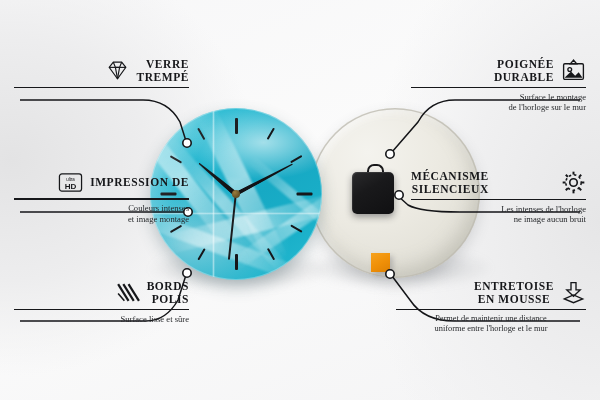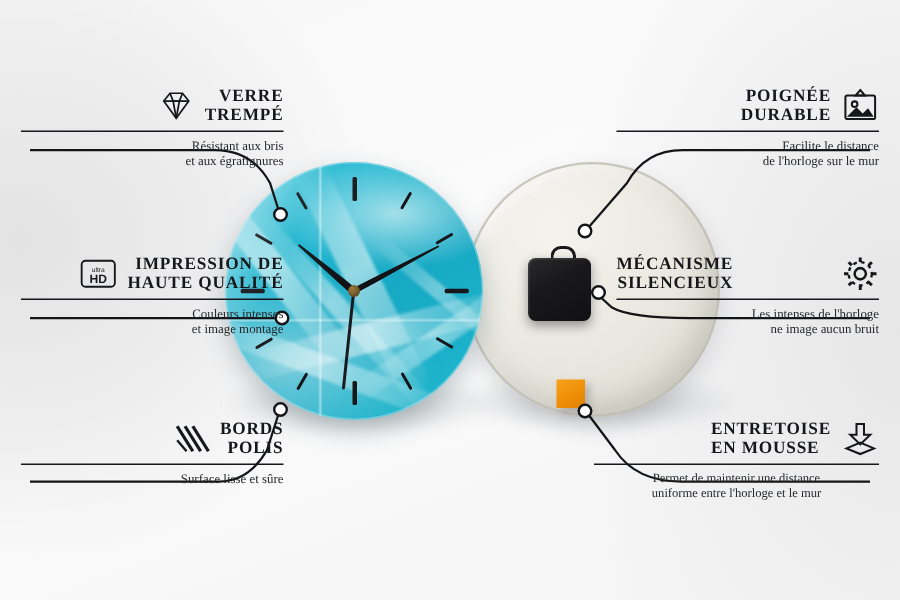--- a/index.html
+++ b/index.html
@@ -178,38 +178,33 @@
             <path d="M16 4 L14 9 L12 20"></path>
             <path d="M10 9 H14"></path>
         </svg>
       </span>
       <span class="cal-title">
         <span>VERRE</span><br>
         <span>TREMPÉ</span>
       </span>
     </div>
     <div class="cal-rule"></div>
-    <div class="cal-desc">
-      <span>Résistant aux bris</span><br>
-      <span>et aux égratignures</span>
-    </div>
   </div>
 
   <div class="callout left" id="c-impr">
     <div class="cal-head">
       <span class="ico">
         <svg viewBox="0 0 26 24">
           <rect x="1.5" y="3" width="23" height="18" rx="2.6" fill="none" stroke="#16171a" stroke-width="1.3"></rect>
           <text x="13" y="10.6" font-family="Liberation Sans, sans-serif" font-size="4.6" fill="#16171a" text-anchor="middle">ultra</text>
           <text x="13" y="18.4" font-family="Liberation Sans, sans-serif" font-size="8.4" font-weight="bold" fill="#16171a" text-anchor="middle">HD</text>
         </svg>
       </span>
       <span class="cal-title">
         <span>IMPRESSION DE</span><br>
-        <span>HAUTE QUALITÉ</span>
       </span>
     </div>
     <div class="cal-rule"></div>
     <div class="cal-desc">
       <span>Couleurs intenses</span><br>
       <span>et image montage</span>
     </div>
   </div>
 
   <div class="callout left" id="c-bords">
@@ -243,21 +238,21 @@
         <svg viewBox="0 0 24 24" fill="none" stroke="#16171a" stroke-width="1.3">
           <path d="M12 2 L9 5.5 H15 Z"></path>
           <rect x="2.5" y="5.5" width="19" height="15" rx="1.2"></rect>
           <circle cx="8.4" cy="11" r="1.8"></circle>
           <path d="M3.4 19 L9.6 13 L13.6 17 L17 13.6 L20.6 19 Z" fill="#16171a" stroke="none"></path>
         </svg>
       </span>
     </div>
     <div class="cal-rule"></div>
     <div class="cal-desc" style="text-align:right;">
-      <span>Facilite le distance</span><br>
+      <span>Surface le montage</span><br>
       <span>de l'horloge sur le mur</span>
     </div>
   </div>
 
   <div class="callout right" id="c-meca">
     <div class="cal-head" style="justify-content:space-between;">
       <span class="cal-title" style="text-align:right;">
         <span>MÉCANISME</span><br>
         <span>SILENCIEUX</span>
       </span>
@@ -280,21 +275,21 @@
     </div>
     <div class="cal-rule"></div>
     <div class="cal-desc" style="text-align:right;">
       <span>Les intenses de l'horloge</span><br>
       <span>ne image aucun bruit</span>
     </div>
   </div>
 
   <div class="callout right" id="c-entre" style="left:396px;width:190px;">
     <div class="cal-head" style="justify-content:flex-end;">
-      <span class="cal-title" style="text-align:left;">
+      <span class="cal-title" style="text-align:center;">
         <span>ENTRETOISE</span><br>
         <span>EN MOUSSE</span>
       </span>
       <span class="ico">
         <svg viewBox="0 0 24 24" fill="none" stroke="#16171a" stroke-width="1.3">
           <path d="M9.6 2.5 H14.4 V9.5 H18.4 L12 15.6 L5.6 9.5 H9.6 Z"></path>
           <path d="M3.2 18.2 L12 14.4 L20.8 18.2 L12 21.8 Z"></path>
         </svg>
       </span>
     </div>

